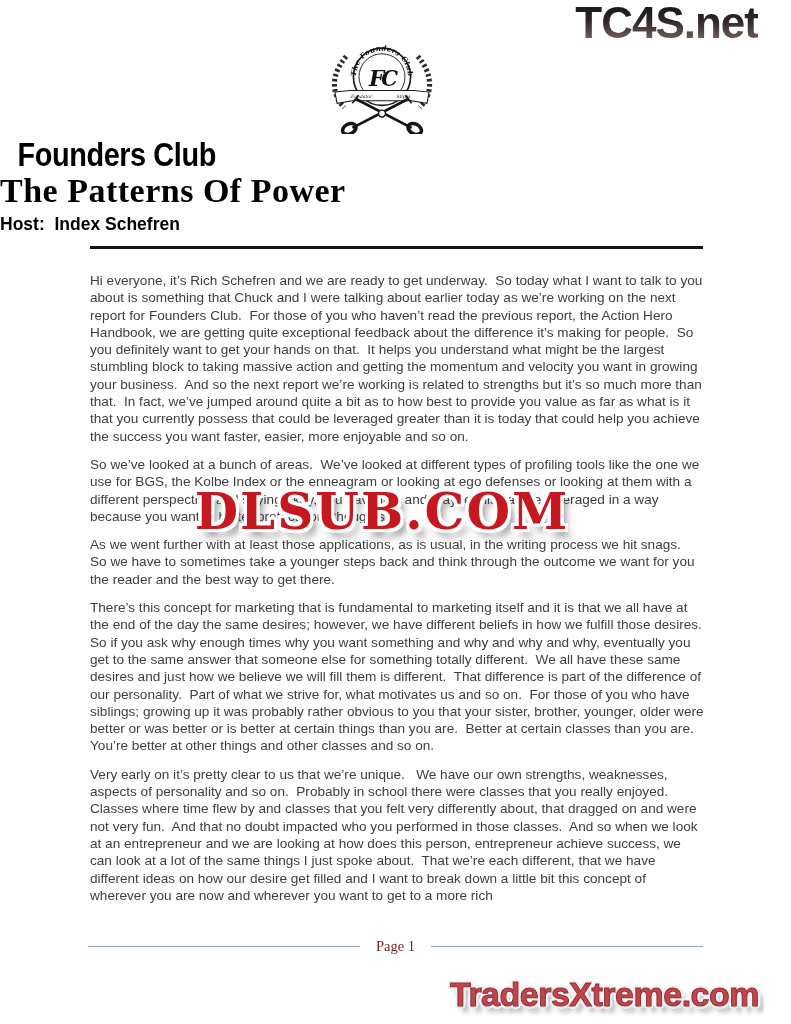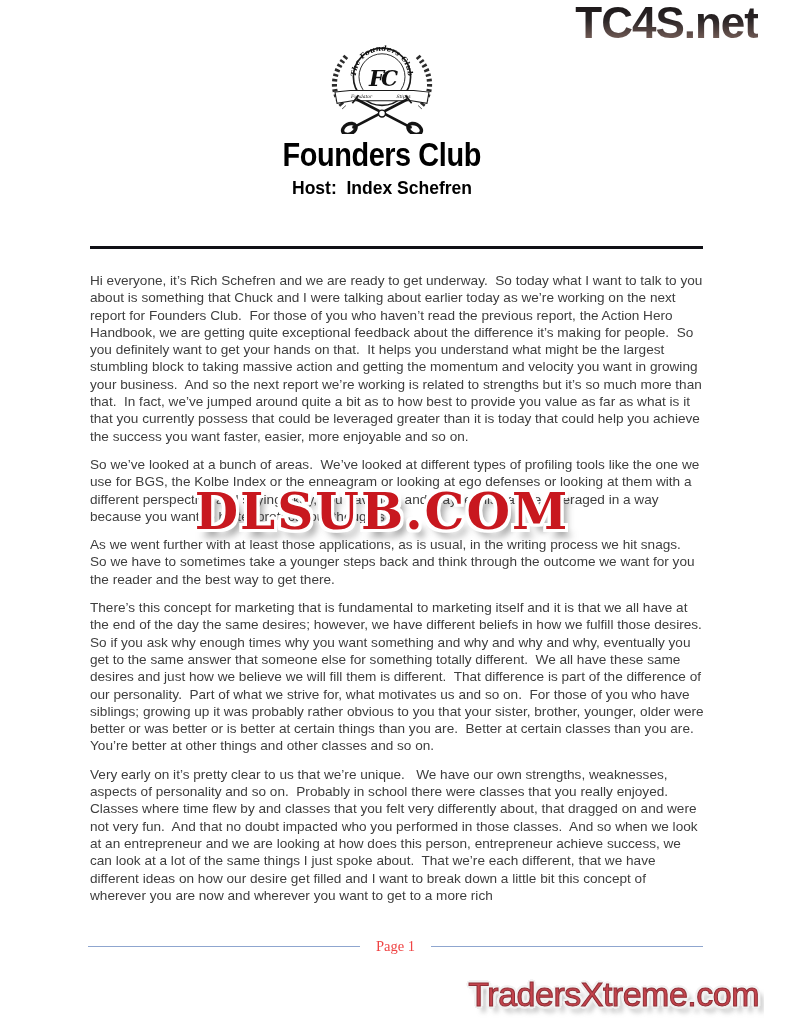--- a/index.html
+++ b/index.html
@@ -15,21 +15,21 @@
   }
   @supports ((-webkit-background-clip: text)){
     .tc4s{
       background:linear-gradient(180deg,#141112 0%,#2c2627 45%,#6b5651 78%,#968179 100%);
       -webkit-background-clip:text;background-clip:text;color:transparent;
     }
   }
   
   .logo-wrap{position:absolute;top:40px;left:0;width:100%;text-align:center;}
   
-  .title-block{position:absolute;top:135px;left:0;width:100%;text-align:center;color:#000;}
+  .title-block{position:absolute;top:135px;left:0;width:100%;color:#000;}
   .title span{
     display:inline-block;font-weight:900;font-size:34px;letter-spacing:-0.5px;
     transform:scaleX(0.85);transform-origin:center;
   }
   .subtitle{
     font-family:"Liberation Serif",serif;font-weight:bold;font-size:34px;margin-top:-2px;letter-spacing:0.5px;
   }
   .host{font-weight:bold;font-size:17.5px;margin-top:4px;white-space:pre;}
   .rule{position:absolute;top:246px;left:90px;width:613px;height:3px;background:#101015;}
   
@@ -49,27 +49,27 @@
       -3px 3px 0 #ffffff, 3px -3px 0 #ffffff, 3px 3px 0 #ffffff, -3px -3px 0 #ffffff,
       6px 8px 7px rgba(70,70,70,0.5);
   }
   
   .footer{
     position:absolute;top:939px;left:88px;width:615px;height:14px;
     display:flex;align-items:center;
   }
   .fline{flex:1;height:1px;background:#8fa6cf;}
   .pagenum{
-    font-family:"Liberation Serif",serif;font-size:14.5px;color:#ef4444;
+    font-family:"Liberation Serif",serif;font-size:14.5px;color:#7f1d1d;
     margin:0 16px;white-space:nowrap;
   }
   
   .traders{
     position:absolute;top:975px;right:5px;
-    font-family:"Liberation Sans",sans-serif;font-weight:normal;font-size:34px;letter-spacing:-0.5px;
+    font-family:"Liberation Sans",sans-serif;font-weight:bold;font-size:34px;letter-spacing:-0.5px;
     color:#c4444d;-webkit-text-stroke:1px #8e2e35;white-space:nowrap;
     text-shadow:
       -2px -2px 0 #f2f2f2, 2px -2px 0 #f2f2f2, -2px 2px 0 #f0f0f0, 2px 2px 0 #f0f0f0,
       -3px 0 0 #f4f4f4, 3px 0 0 #f4f4f4, 0 -3px 0 #f4f4f4, 0 3px 0 #ededed,
       5px 6px 5px rgba(110,110,110,0.6);
   }
   svg text{font-family:"DejaVu Serif",serif;}
 </style>
 </head>
 <body>
@@ -107,20 +107,21 @@
         <line x1="32" y1="62" x2="38" y2="54" stroke-width="1.6"></line>
         <ellipse cx="29" cy="87" rx="7" ry="4.8" transform="rotate(-28 29 87)" fill="none" stroke-width="3.4"></ellipse>
         <ellipse cx="93" cy="87" rx="7" ry="4.8" transform="rotate(28 93 87)" fill="none" stroke-width="3.4"></ellipse>
         <circle cx="61" cy="72" r="3.4" fill="#ffffff" stroke-width="1.4"></circle>
       </g>
     </svg>
   </div>
 
   <div class="title-block">
     <div class="title"><span>Founders Club</span></div>
+    <div class="subtitle">The Patterns Of Power</div>
     <div class="host">Host:  Index Schefren</div>
   </div>
 
   <div class="rule"></div>
 
   <div class="content">
     <p class="para">Hi everyone, it’s Rich Schefren and we are ready to get underway.  So today what I want to talk to you about is something that Chuck and I were talking about earlier today as we’re working on the next report for Founders Club.  For those of you who haven’t read the previous report, the Action Hero Handbook, we are getting quite exceptional feedback about the difference it’s making for people.  So you definitely want to get your hands on that.  It helps you understand what might be the largest stumbling block to taking massive action and getting the momentum and velocity you want in growing your business.  And so the next report we’re working is related to strengths but it’s so much more than that.  In fact, we’ve jumped around quite a bit as to how best to provide you value as far as what is it that you currently possess that could be leveraged greater than it is today that could help you achieve the success you want faster, easier, more enjoyable and so on.</p>
     <p class="para">So we’ve looked at a bunch of areas.  We’ve looked at different types of profiling tools like the one we use for BGS, the Kolbe Index or the enneagram or looking at ego defenses or looking at them with a different perspective and saying okay, you have this and maybe this can be leveraged in a way because you want to better protect your thoughts.</p>
     <p class="para">As we went further with at least those applications, as is usual, in the writing process we hit snags.  So we have to sometimes take a younger steps back and think through the outcome we want for you the reader and the best way to get there.</p>
     <p class="para">There’s this concept for marketing that is fundamental to marketing itself and it is that we all have at the end of the day the same desires; however, we have different beliefs in how we fulfill those desires.  So if you ask why enough times why you want something and why and why and why, eventually you get to the same answer that someone else for something totally different.  We all have these same desires and just how we believe we will fill them is different.  That difference is part of the difference of our personality.  Part of what we strive for, what motivates us and so on.  For those of you who have siblings; growing up it was probably rather obvious to you that your sister, brother, younger, older were better or was better or is better at certain things than you are.  Better at certain classes than you are.  You’re better at other things and other classes and so on.</p>

